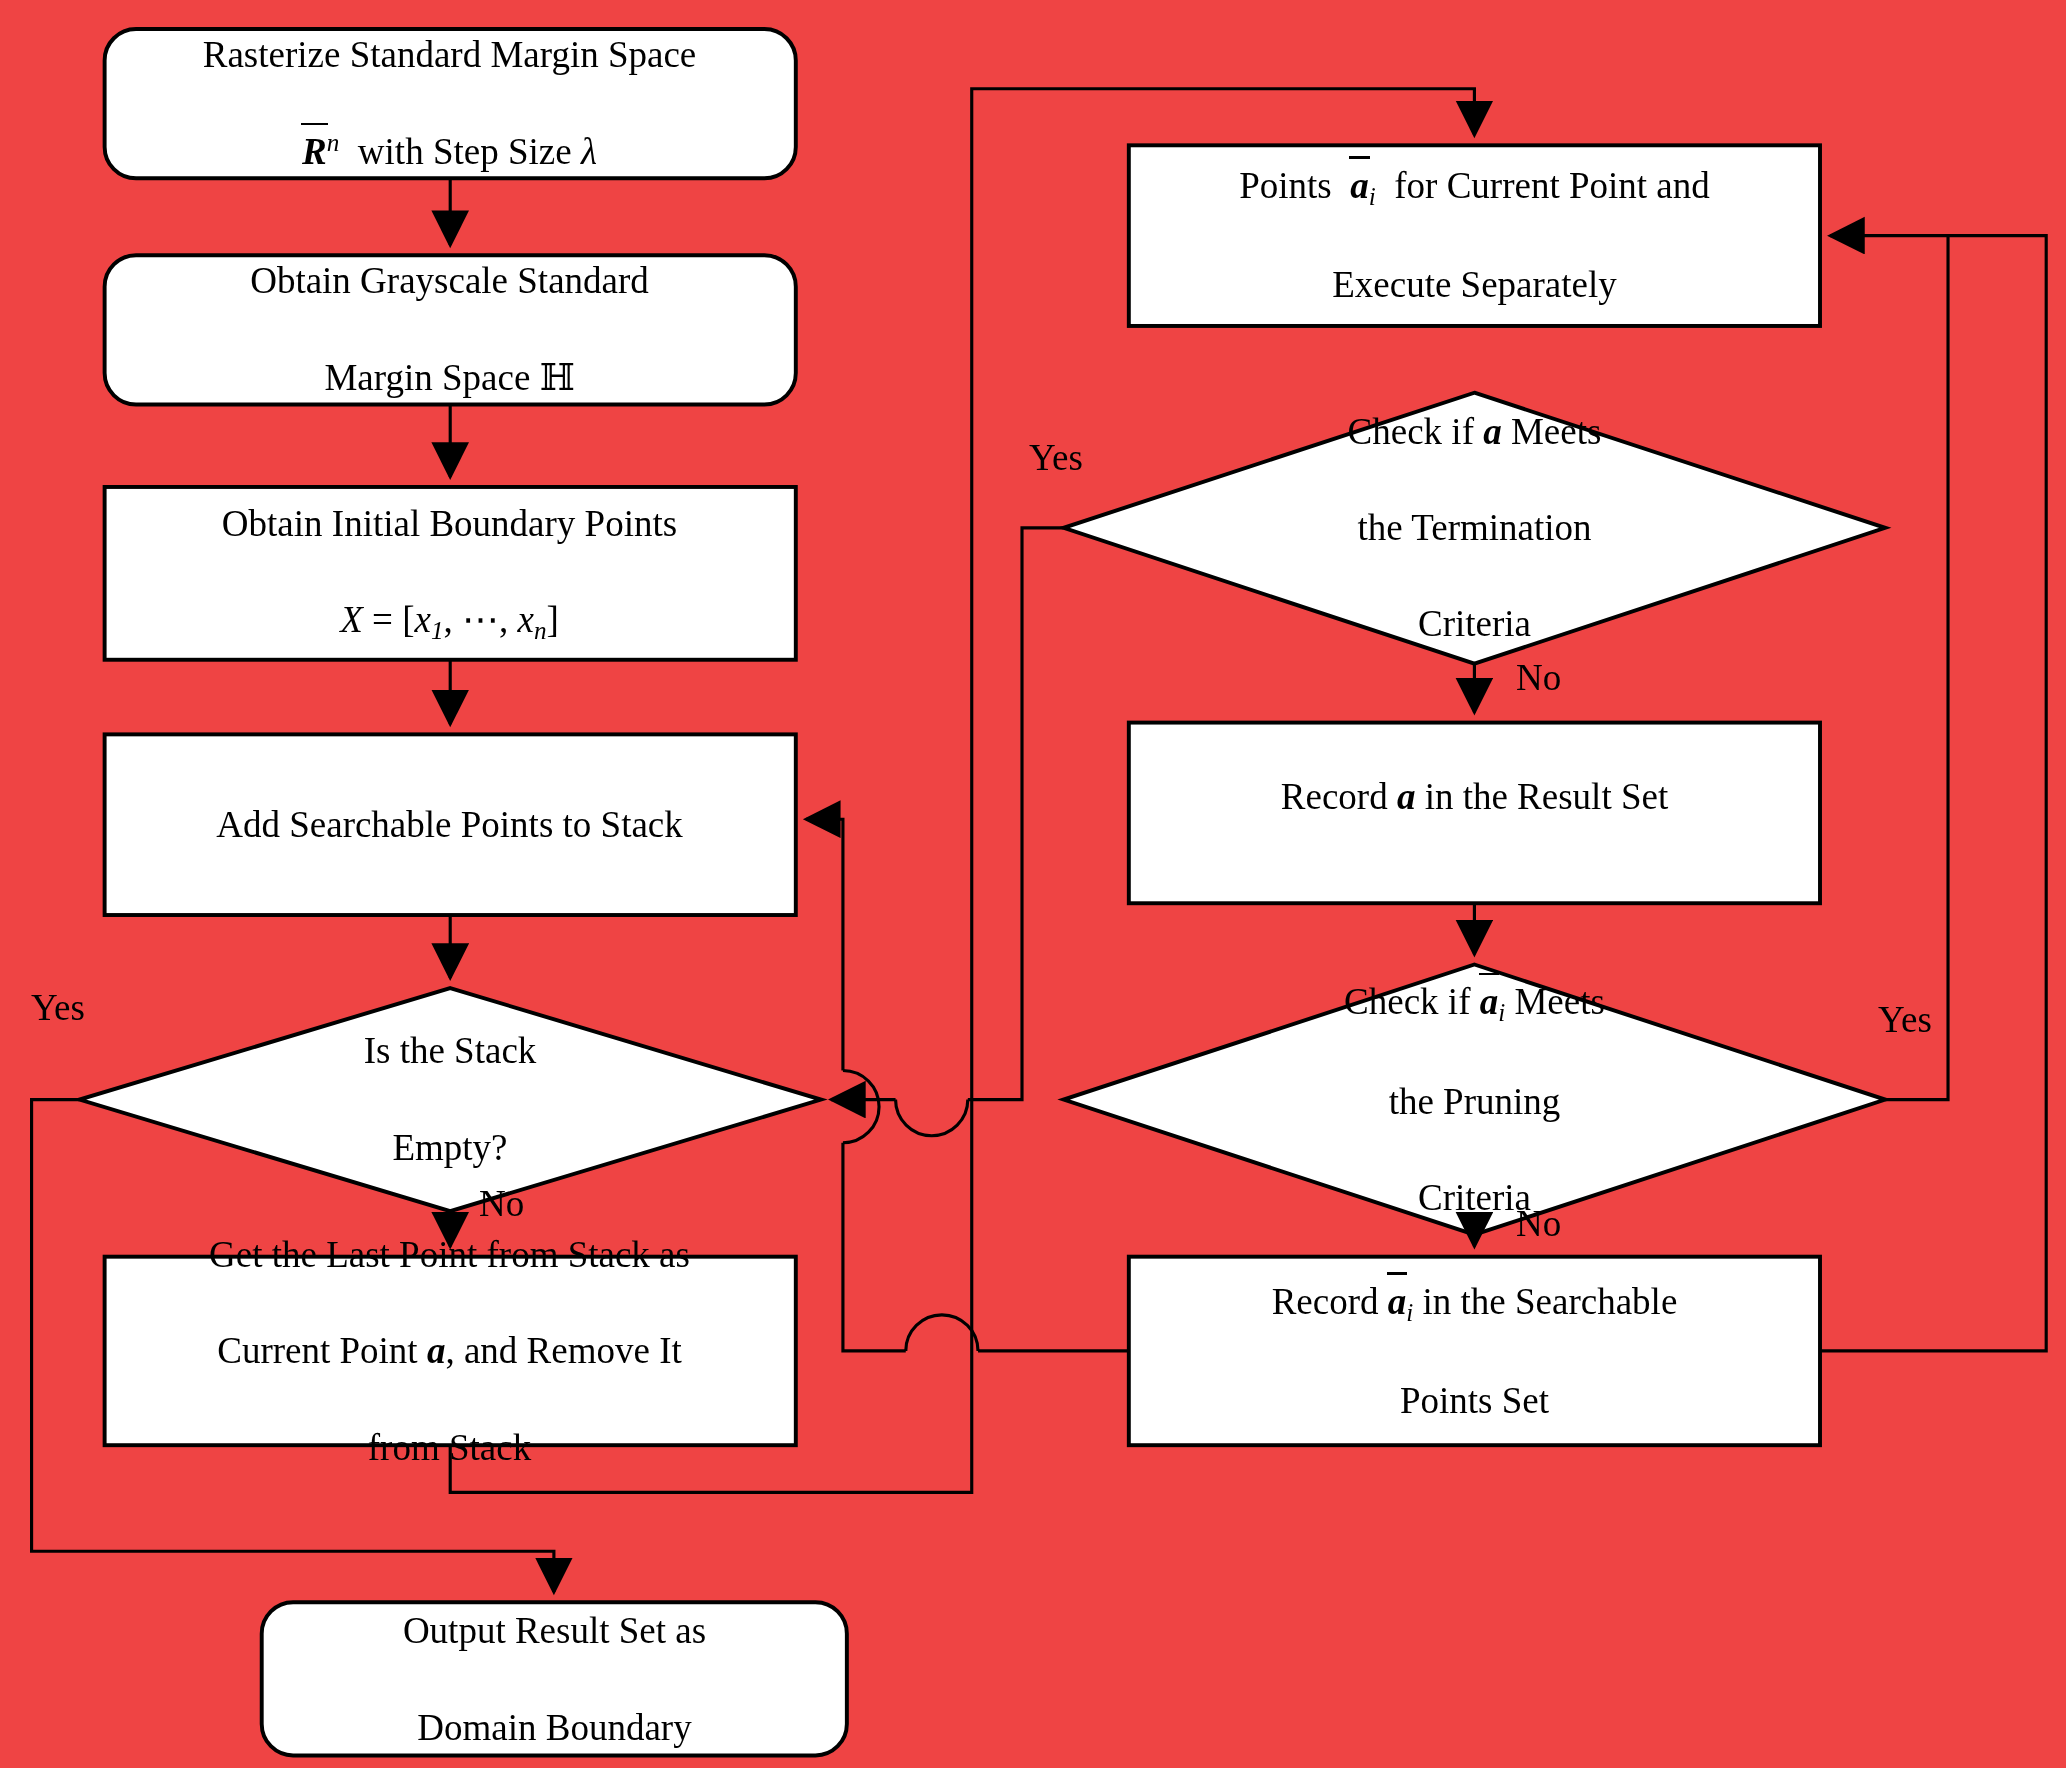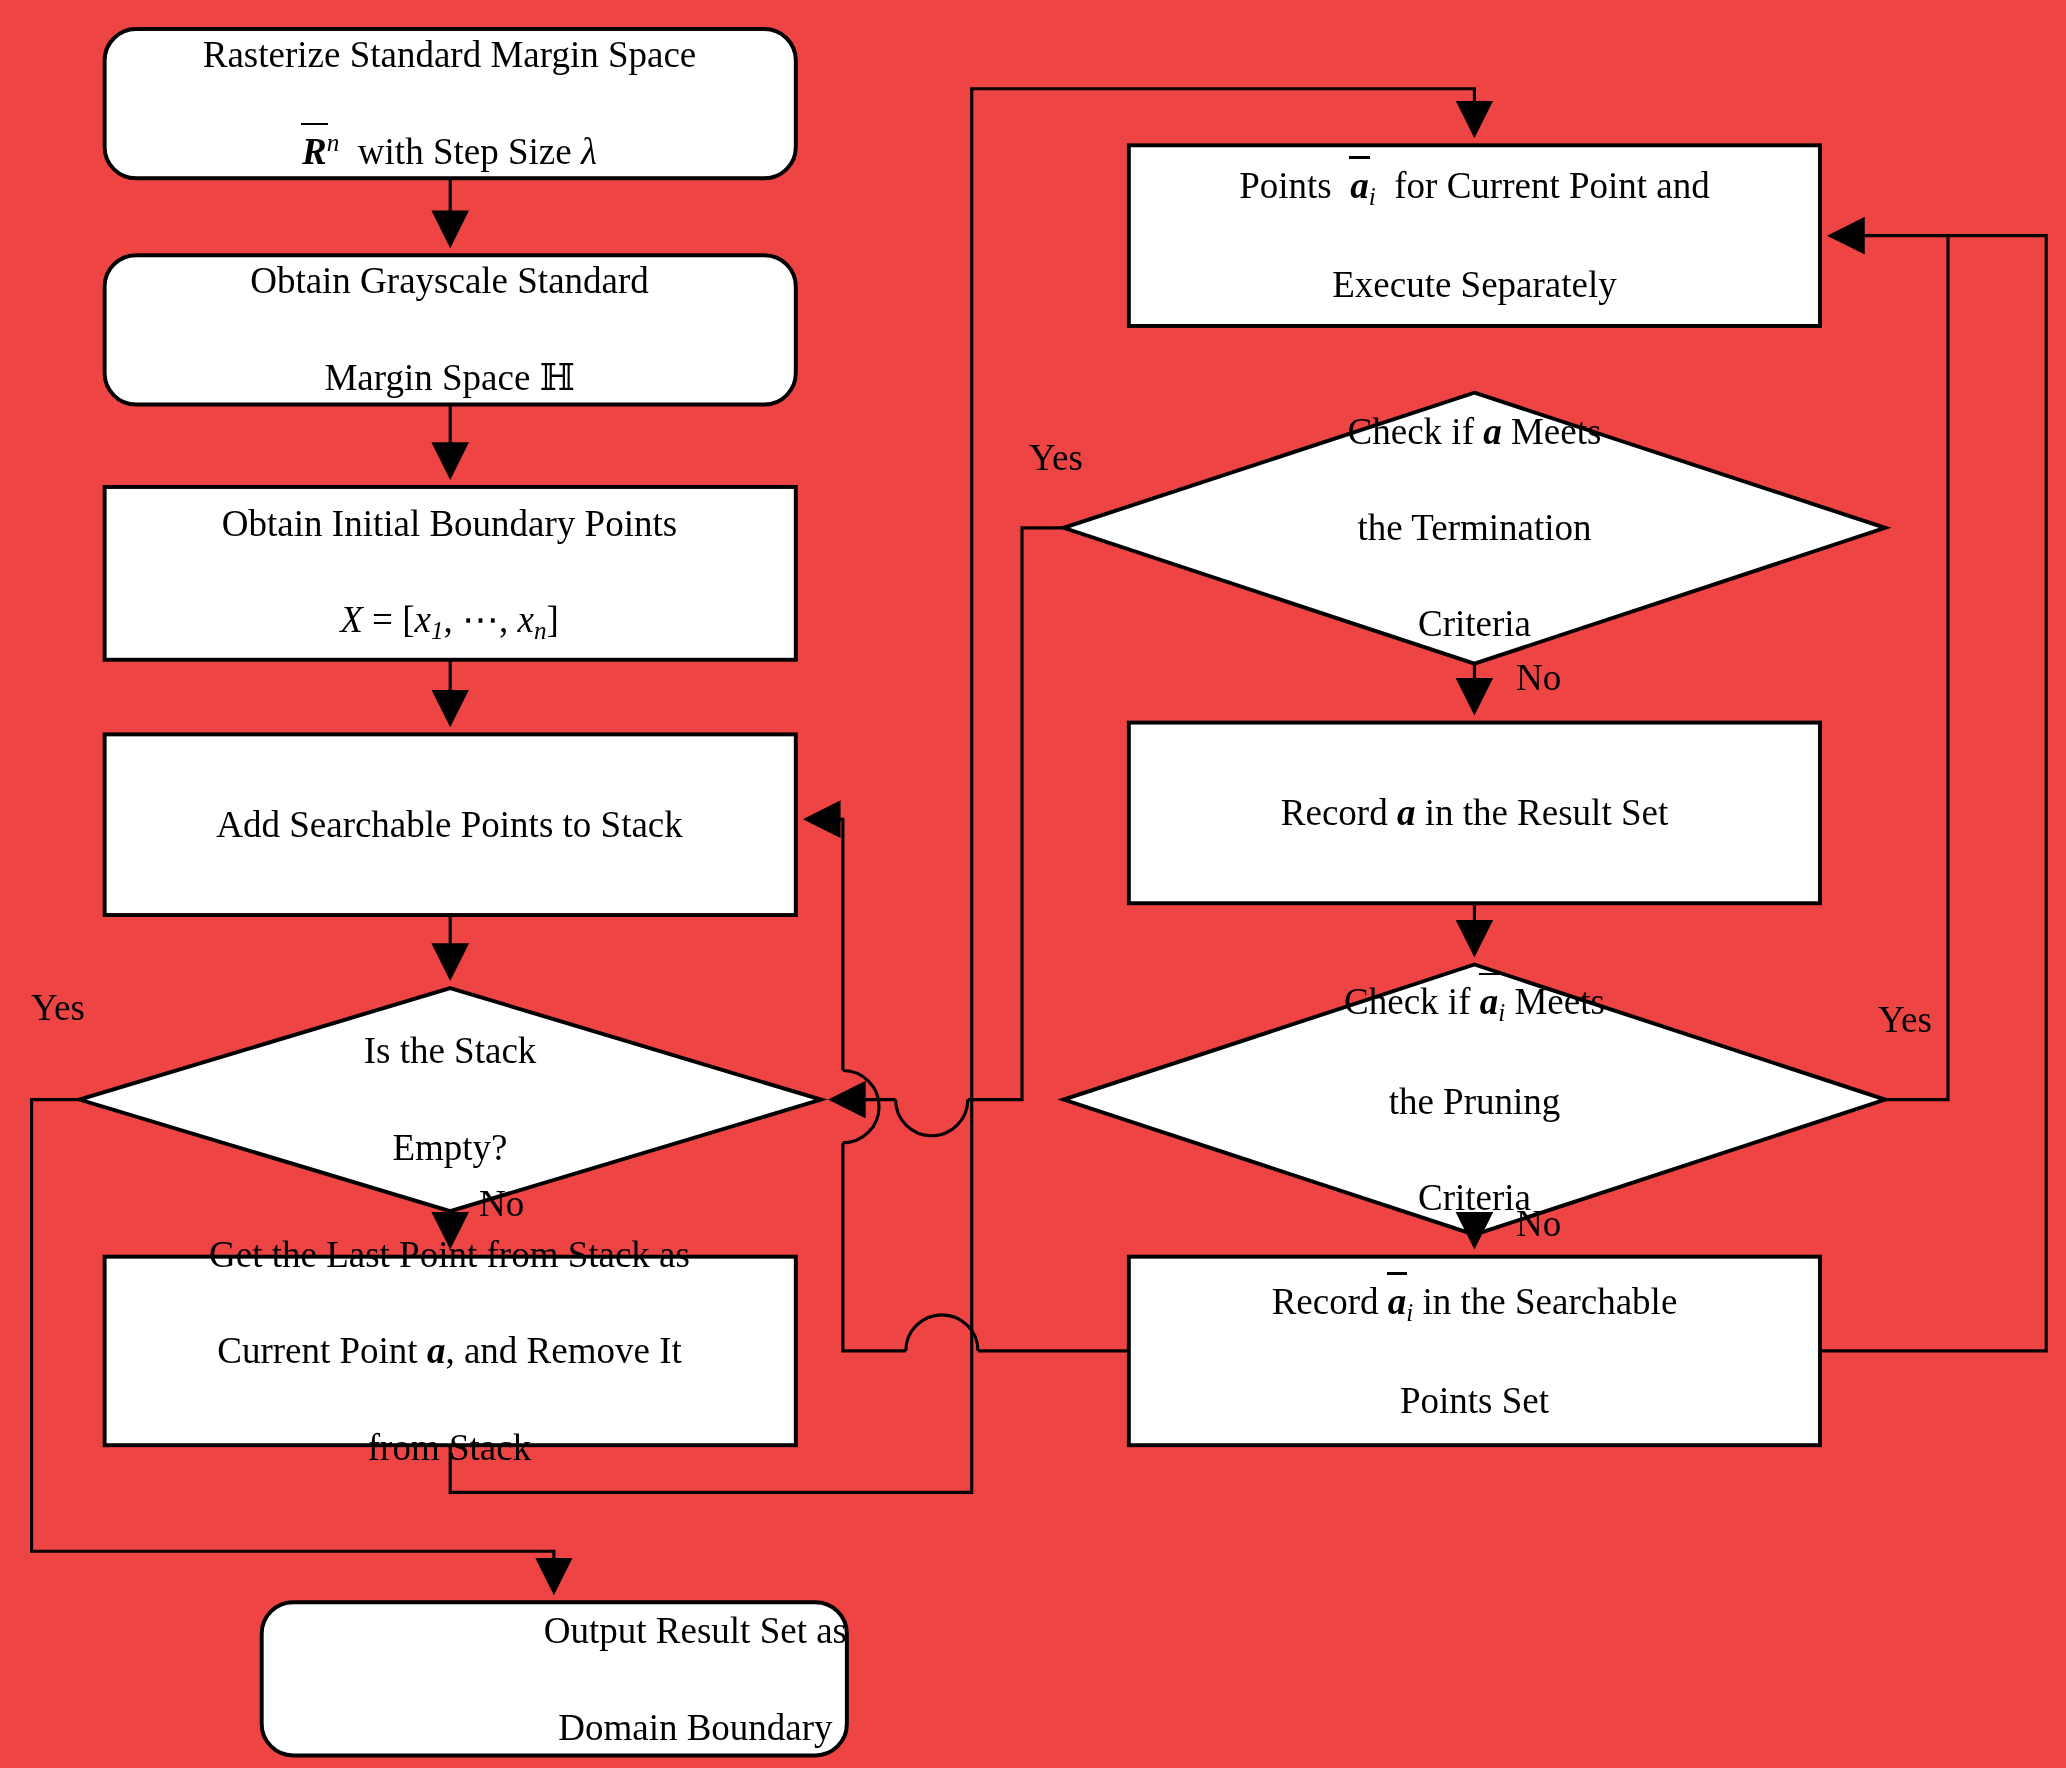--- a/index.html
+++ b/index.html
@@ -133,21 +133,21 @@
   </div>
 
   <div class="node-text" style="left:104px;top:1257px;width:691px;height:189px;">
     <div>
       <div>Get the Last Point from Stack as</div>
       <div class="nw"><span>Current Point</span> <span class="mathbi">a</span><span>, and Remove It</span></div>
       <div>from Stack</div>
     </div>
   </div>
 
-  <div class="node-text" style="left:262px;top:1603px;width:585px;height:153px;justify-content:flex-end;">
+  <div class="node-text" style="left:262px;top:1603px;width:585px;height:153px;">
     <div>
       <div>Output Result Set as</div>
       <div>Domain Boundary</div>
     </div>
   </div>
 
   <div class="node-text" style="left:1129px;top:145px;width:691px;height:181px;">
     <div>
       <div class="nw"><span>Points</span>&nbsp; <span class="vecbar mathbi">a</span><span class="sub">i</span>&nbsp; <span>for Current Point and</span></div>
       <div>Execute Separately</div>
@@ -155,21 +155,21 @@
   </div>
 
   <div class="node-text" style="left:1239px;top:424px;width:471px;height:208px;">
     <div>
       <div class="nw"><span>Check if</span> <span class="mathbi">a</span> <span>Meets</span></div>
       <div>the Termination</div>
       <div>Criteria</div>
     </div>
   </div>
 
-  <div class="node-text" style="left:1129px;top:723px;width:691px;height:181px;text-align:right;">
+  <div class="node-text" style="left:1129px;top:707px;width:691px;height:181px;text-align:right;">
     <div class="nw"><span>Record</span> <span class="mathbi">a</span> <span>in the Result Set</span></div>
   </div>
 
   <div class="node-text" style="left:1239px;top:996px;width:471px;height:208px;">
     <div>
       <div class="nw"><span>Check if</span> <span class="vecbar mathbi">a</span><span class="sub">i</span> <span>Meets</span></div>
       <div>the Pruning</div>
       <div>Criteria</div>
     </div>
   </div>

